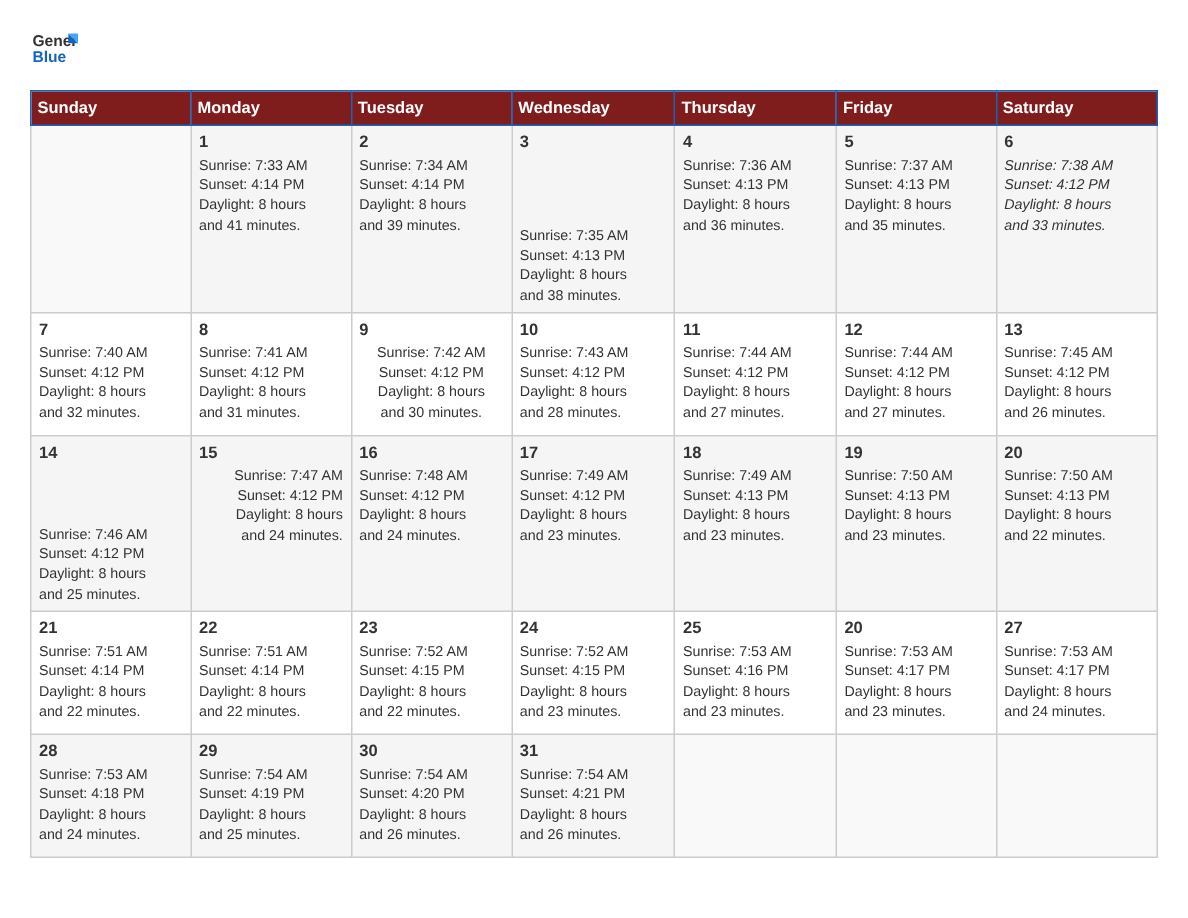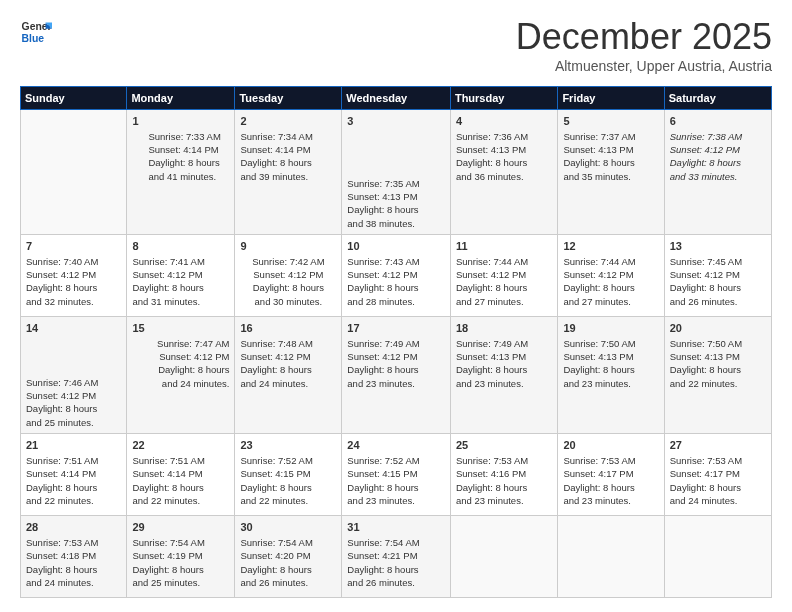--- a/index.html
+++ b/index.html
@@ -42,21 +42,21 @@
     .subtitle {
       font-size: 14px;
       color: #555;
     }
     table {
       width: 100%;
       border-collapse: collapse;
       font-size: 10px;
     }
     thead tr th {
-      background: #0f172a;
+      background: #7f1d1d;
       color: #fff;
       padding: 5px 4px;
       font-size: 11px;
       font-weight: bold;
       text-align: left;
       border: 1px solid #1565c0;
     }
     tbody tr td {
       border: 1px solid #ccc;
       vertical-align: top;
@@ -91,45 +91,41 @@
 <body>
 <div class="page">
   <div class="header">
     <div class="logo">
       <svg class="logo-icon" viewBox="0 0 40 40" width="40" height="40">
         <text x="2" y="18" font-size="13" font-weight="bold" fill="#333">General</text>
         <text x="2" y="32" font-size="13" font-weight="bold" fill="#1565c0">Blue</text>
         <polygon points="32,8 40,16 32,16" fill="#1565c0"></polygon>
         <polygon points="32,8 40,8 40,16" fill="#42a5f5"></polygon>
       </svg>
-    </div>
-    <div class="title-block">
-      <div class="month-title">December 2025</div>
-      <div class="subtitle">Altmuenster, Upper Austria, Austria</div>
     </div>
   </div>
 
   <table>
     <thead>
       <tr>
         <th>Sunday</th>
         <th>Monday</th>
         <th>Tuesday</th>
         <th>Wednesday</th>
         <th>Thursday</th>
         <th>Friday</th>
         <th>Saturday</th>
       </tr>
     </thead>
     <tbody id="calendar-body">
     <tr>
           <td class="empty"></td>
           <td>
             <span class="day-num">1</span>
-            <div class="day-info" style="white-space: pre-line; margin-left: 16px;">Sunrise: 7:33 AM
+            <div class="day-info" style="white-space: pre-line;">Sunrise: 7:33 AM
 Sunset: 4:14 PM
 Daylight: 8 hours
 and 41 minutes.</div>
           </td>
           <td>
             <span class="day-num">2</span>
             <div class="day-info" style="white-space: pre-line;">Sunrise: 7:34 AM
 Sunset: 4:14 PM
 Daylight: 8 hours
 and 39 minutes.</div>

